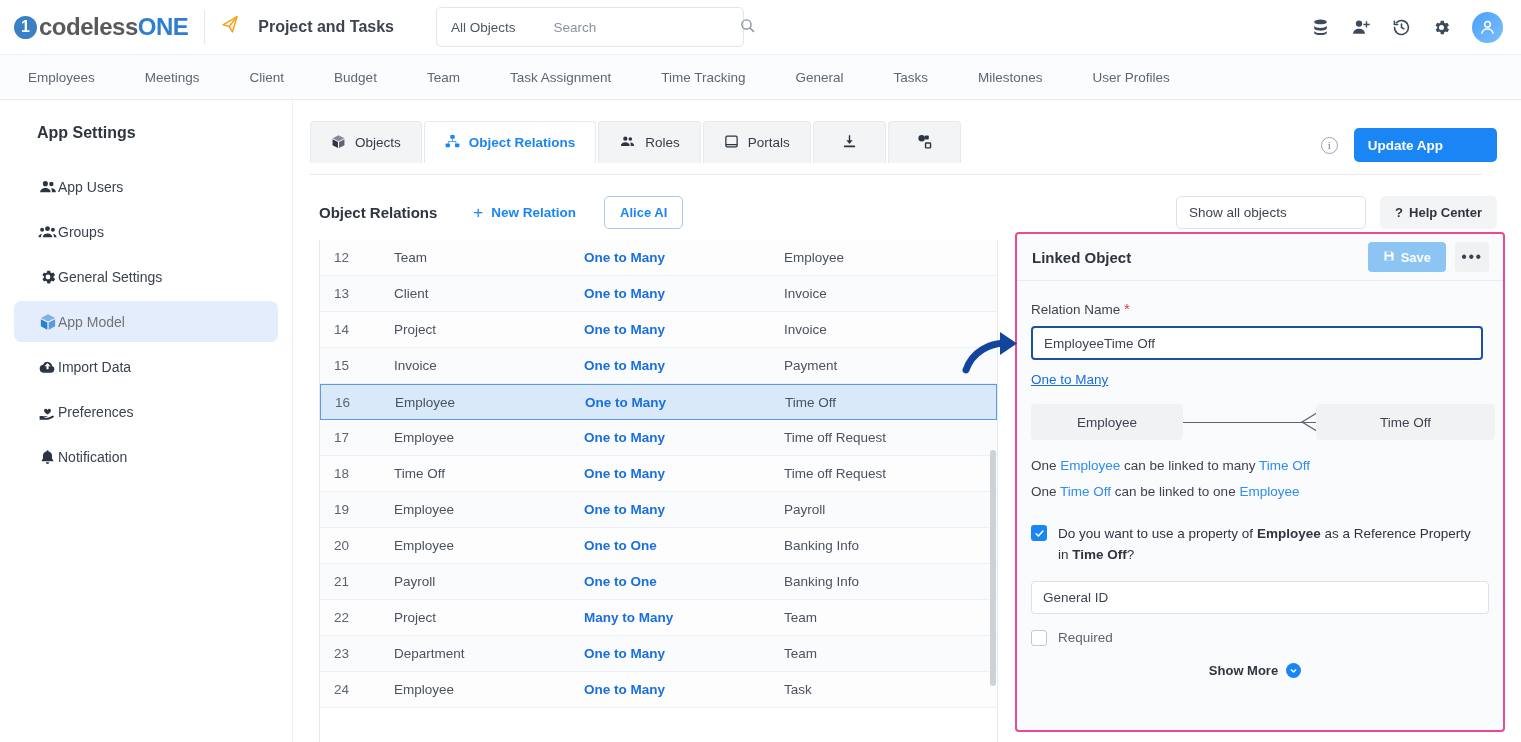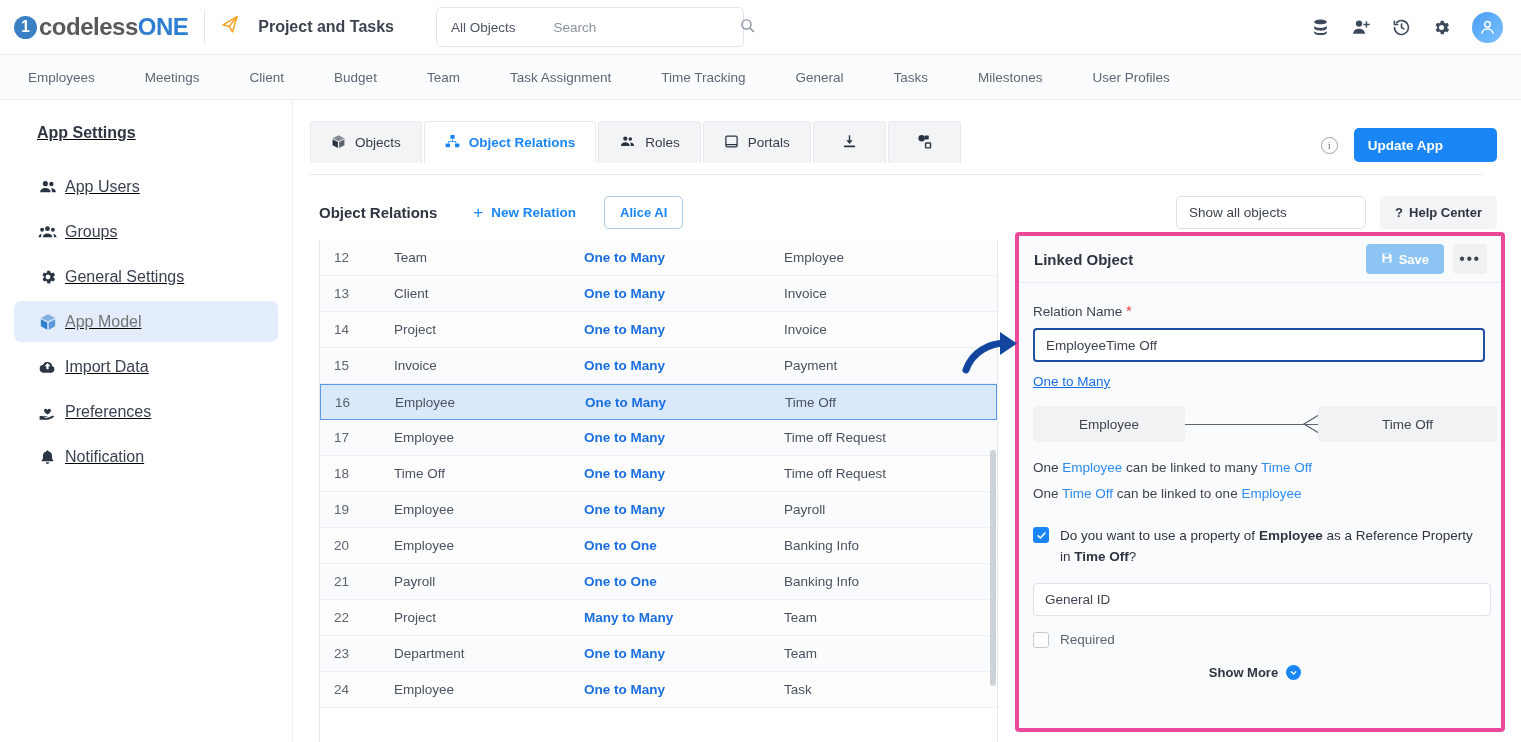--- a/index.html
+++ b/index.html
@@ -93,37 +93,36 @@
     padding: 0 17px 0 0; margin-right: 18px;
     cursor: pointer; white-space: nowrap;
   }
   .navitem .caret { border-top-color: #8d95a3; }
 
   
   .body {
     position: absolute; top: 100px; left: 0;
     width: 1521px; height: 642px;
     display: flex;
-    text-decoration: underline;
   }
   .sidebar {
     width: 293px; height: 642px;
     background: #fff;
     border-right: 1px solid #eceff3;
     padding-top: 24px;
   }
   .side-title {
     font-size: 16px; font-weight: bold; color: #2e3541;
     padding-left: 37px; margin-bottom: 24px;
   }
   .side-item {
     height: 41px; margin: 0 14px 4px 14px;
-    display: flex; align-items: center; gap: 8px;
+    display: flex; align-items: center; gap: 1px;
     padding-left: 24px; border-radius: 7px;
-    font-size: 16px; color: #3a4250; cursor: pointer;
+    font-size: 14px; color: #3a4250; cursor: pointer;
   }
   .side-item.active { background: #e4edfb; color: #737373; font-weight: 500; }
   .side-ico { width: 19px; display: flex; justify-content: center; color: #2b3443; }
   .side-item.active .side-ico { color: #2f7fd0; }
 
   
   .main { flex: 1; position: relative; background: #fff; }
 
   .tabrow {
     position: absolute; top: 21px; left: 17px;
@@ -225,21 +224,21 @@
     position: absolute; left: 697px; top: 350px;
     width: 6px; height: 236px; border-radius: 3px;
     background: #cdd2d9;
   }
 
   
   .panel {
     position: absolute; top: 132px; right: 16px;
     width: 490px; height: 500px;
     background: #fafbfc;
-    border: 4px solid #ec4899; border-radius: 4px;
+    border: 2px solid #ec4899; border-radius: 4px;
   }
   .p-head {
     height: 47px; display: flex; align-items: center;
     padding: 0 14px 0 15px;
     border-bottom: 1px solid #e8ebf0;
   }
   .p-title { font-size: 15px; font-weight: bold; color: #2e3541; }
   .savebtn {
     margin-left: auto;
     height: 30px; padding: 0 15px; border-radius: 4px;

